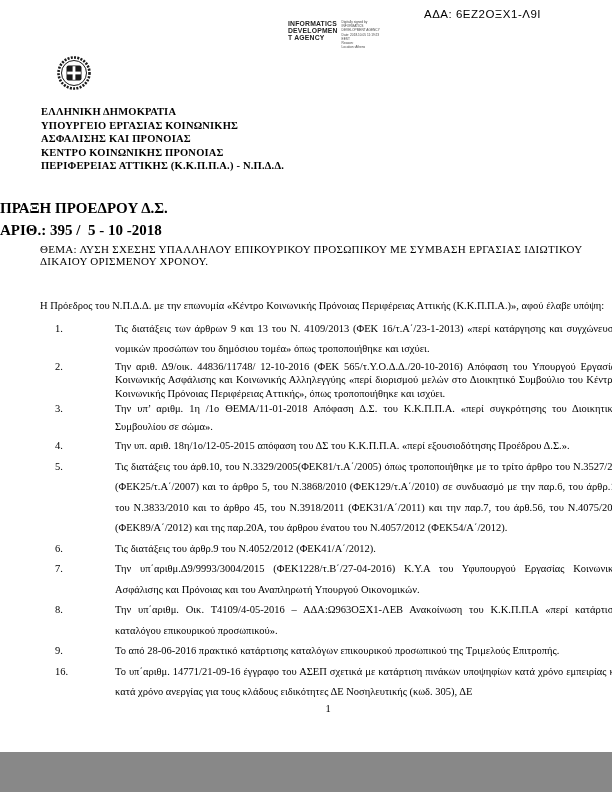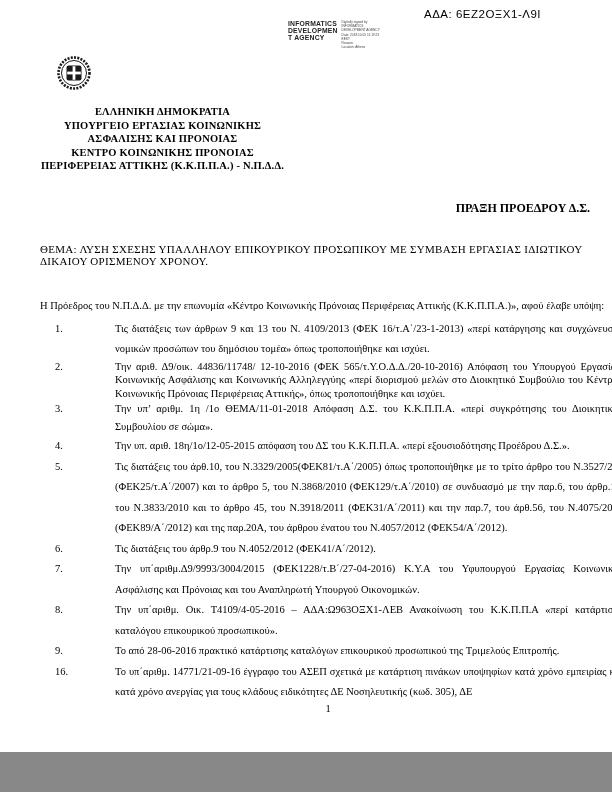--- a/index.html
+++ b/index.html
@@ -31,26 +31,26 @@
   }
   .sig-details{
     font-size:3.2px;line-height:4.2px;color:#444;white-space:pre;width:62px;
   }
   
   .emblem{position:absolute;left:57px;top:56px;width:34px;height:34px;}
   
   .org-block{
     position:absolute;left:41px;top:105px;
     font-size:10.5px;font-weight:bold;line-height:13.5px;
-    letter-spacing:.2px;white-space:pre;text-align:center;
+    letter-spacing:.2px;white-space:pre;
   }
   
   .act-block{
-    position:absolute;left:0;right:66px;top:197px;
-    text-align:right;font-weight:bold;font-size:12px;line-height:22px;
+    position:absolute;left:0;right:54px;top:197px;
+    text-align:left;font-weight:bold;font-size:15px;line-height:22px;
   }
   .act-number{white-space:pre;}
   
   .subject{
     position:absolute;left:40px;right:40px;top:243px;
     font-weight:normal;font-size:11px;line-height:12px;letter-spacing:.3px;
   }
   
   .body-block{
     position:absolute;left:40px;right:33px;top:296px;
@@ -102,20 +102,21 @@
   </div>
 
   <div class="org-block">ΕΛΛΗΝΙΚΗ ΔΗΜΟΚΡΑΤΙΑ
 ΥΠΟΥΡΓΕΙΟ ΕΡΓΑΣΙΑΣ ΚΟΙΝΩΝΙΚΗΣ
 ΑΣΦΑΛΙΣΗΣ ΚΑΙ ΠΡΟΝΟΙΑΣ
 ΚΕΝΤΡΟ ΚΟΙΝΩΝΙΚΗΣ ΠΡΟΝΟΙΑΣ
 ΠΕΡΙΦΕΡΕΙΑΣ ΑΤΤΙΚΗΣ (Κ.Κ.Π.Π.Α.) - Ν.Π.Δ.Δ.</div>
 
   <div class="act-block">
     <div class="act-title">ΠΡΑΞΗ ΠΡΟΕΔΡΟΥ Δ.Σ.</div>
+    <div class="act-number">ΑΡΙΘ.: 395 /  5 - 10 -2018</div>
   </div>
 
   <div class="subject">ΘΕΜΑ: ΛΥΣΗ ΣΧΕΣΗΣ ΥΠΑΛΛΗΛΟΥ ΕΠΙΚΟΥΡΙΚΟΥ ΠΡΟΣΩΠΙΚΟΥ ΜΕ ΣΥΜΒΑΣΗ ΕΡΓΑΣΙΑΣ ΙΔΙΩΤΙΚΟΥ ΔΙΚΑΙΟΥ ΟΡΙΣΜΕΝΟΥ ΧΡΟΝΟΥ.</div>
 
   <div class="body-block">
     <p class="intro">Η Πρόεδρος του Ν.Π.Δ.Δ. με την επωνυμία «Κέντρο Κοινωνικής Πρόνοιας Περιφέρειας Αττικής (Κ.Κ.Π.Π.Α.)», αφού έλαβε υπόψη:</p>
     <ol class="considerations">
       <li>
         <span class="num">1.</span>
         <span class="txt">Τις διατάξεις των άρθρων 9 και 13 του Ν. 4109/2013 (ΦΕΚ 16/τ.Α΄/23-1-2013) «περί κατάργησης και συγχώνευσης νομικών προσώπων του δημόσιου τομέα» όπως τροποποιήθηκε και ισχύει.</span>

